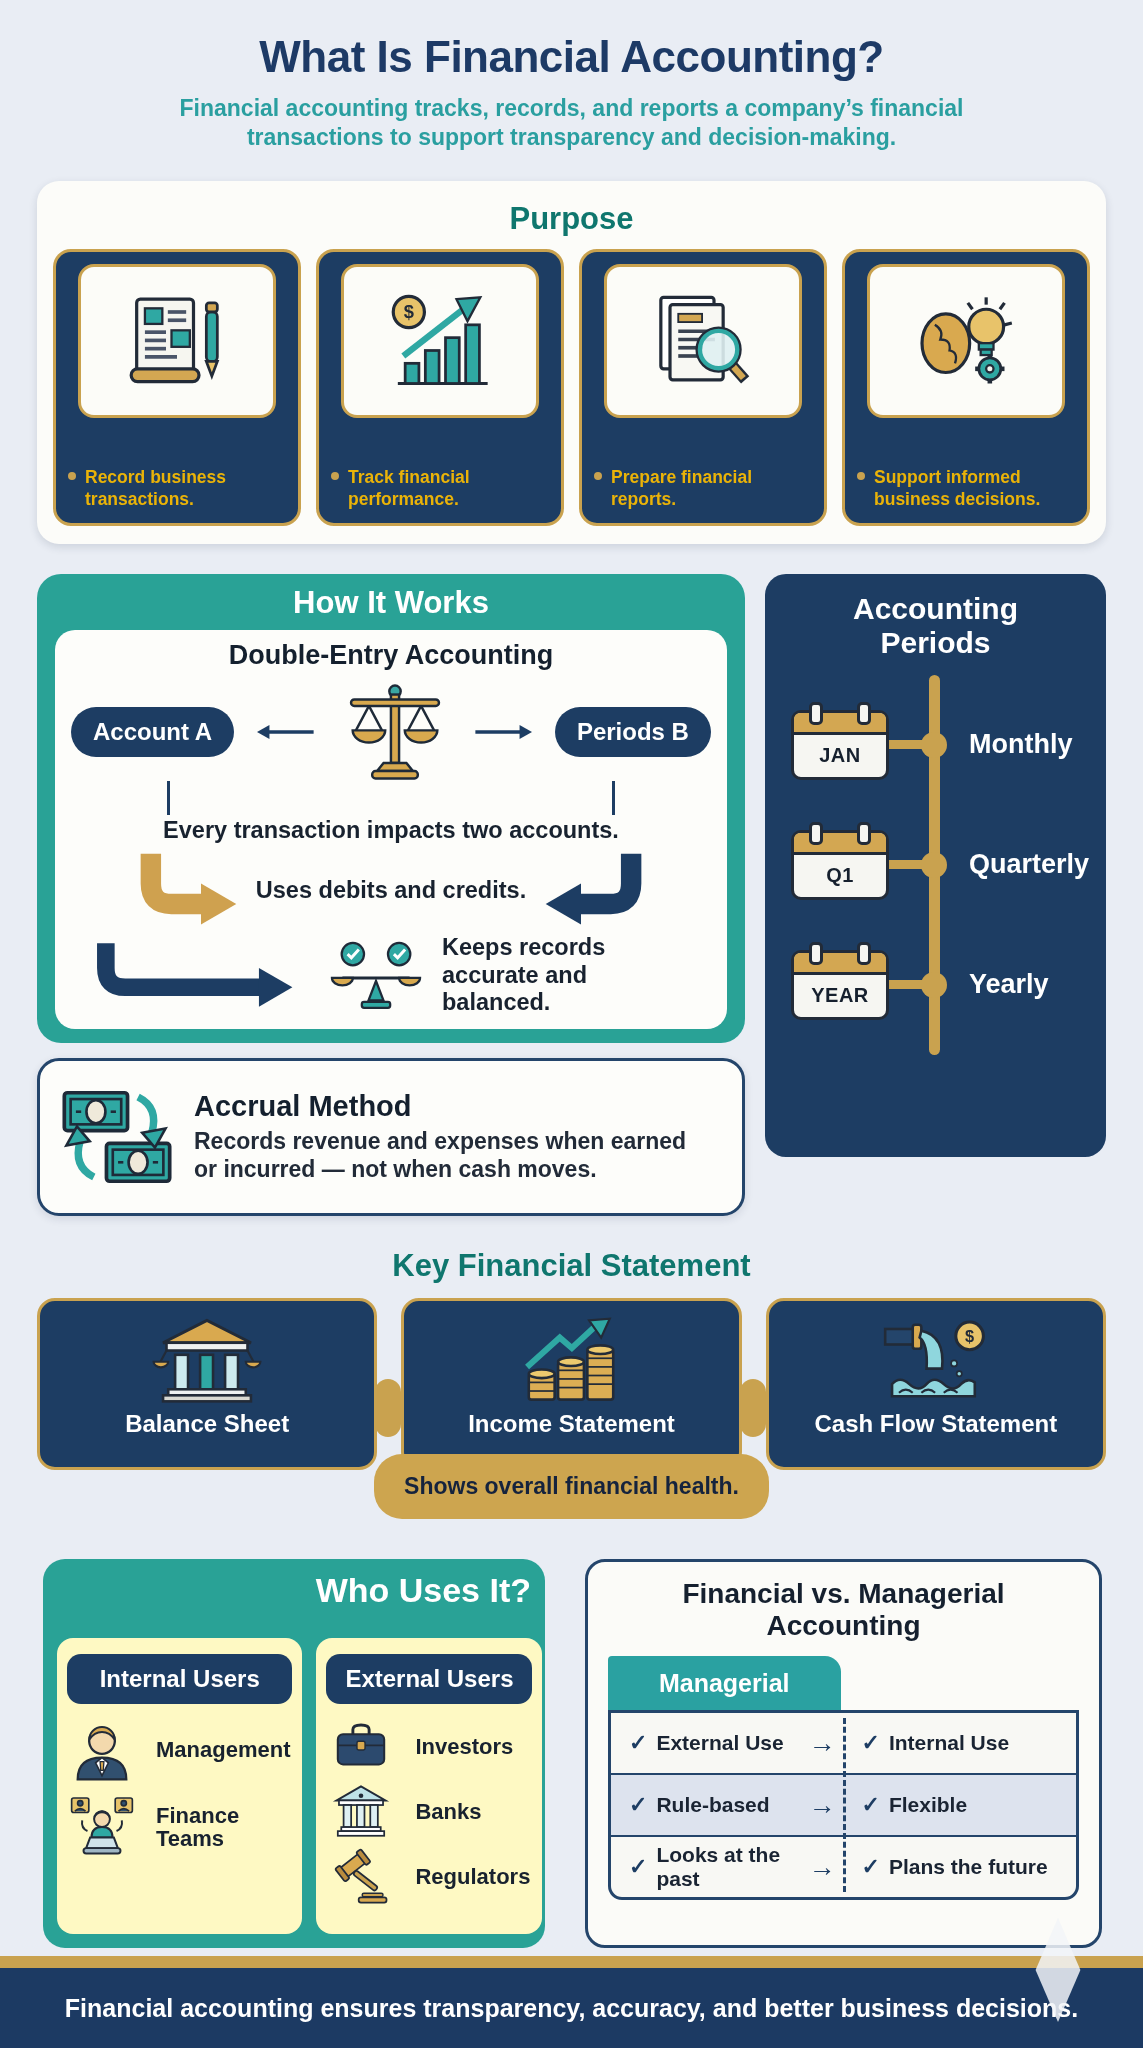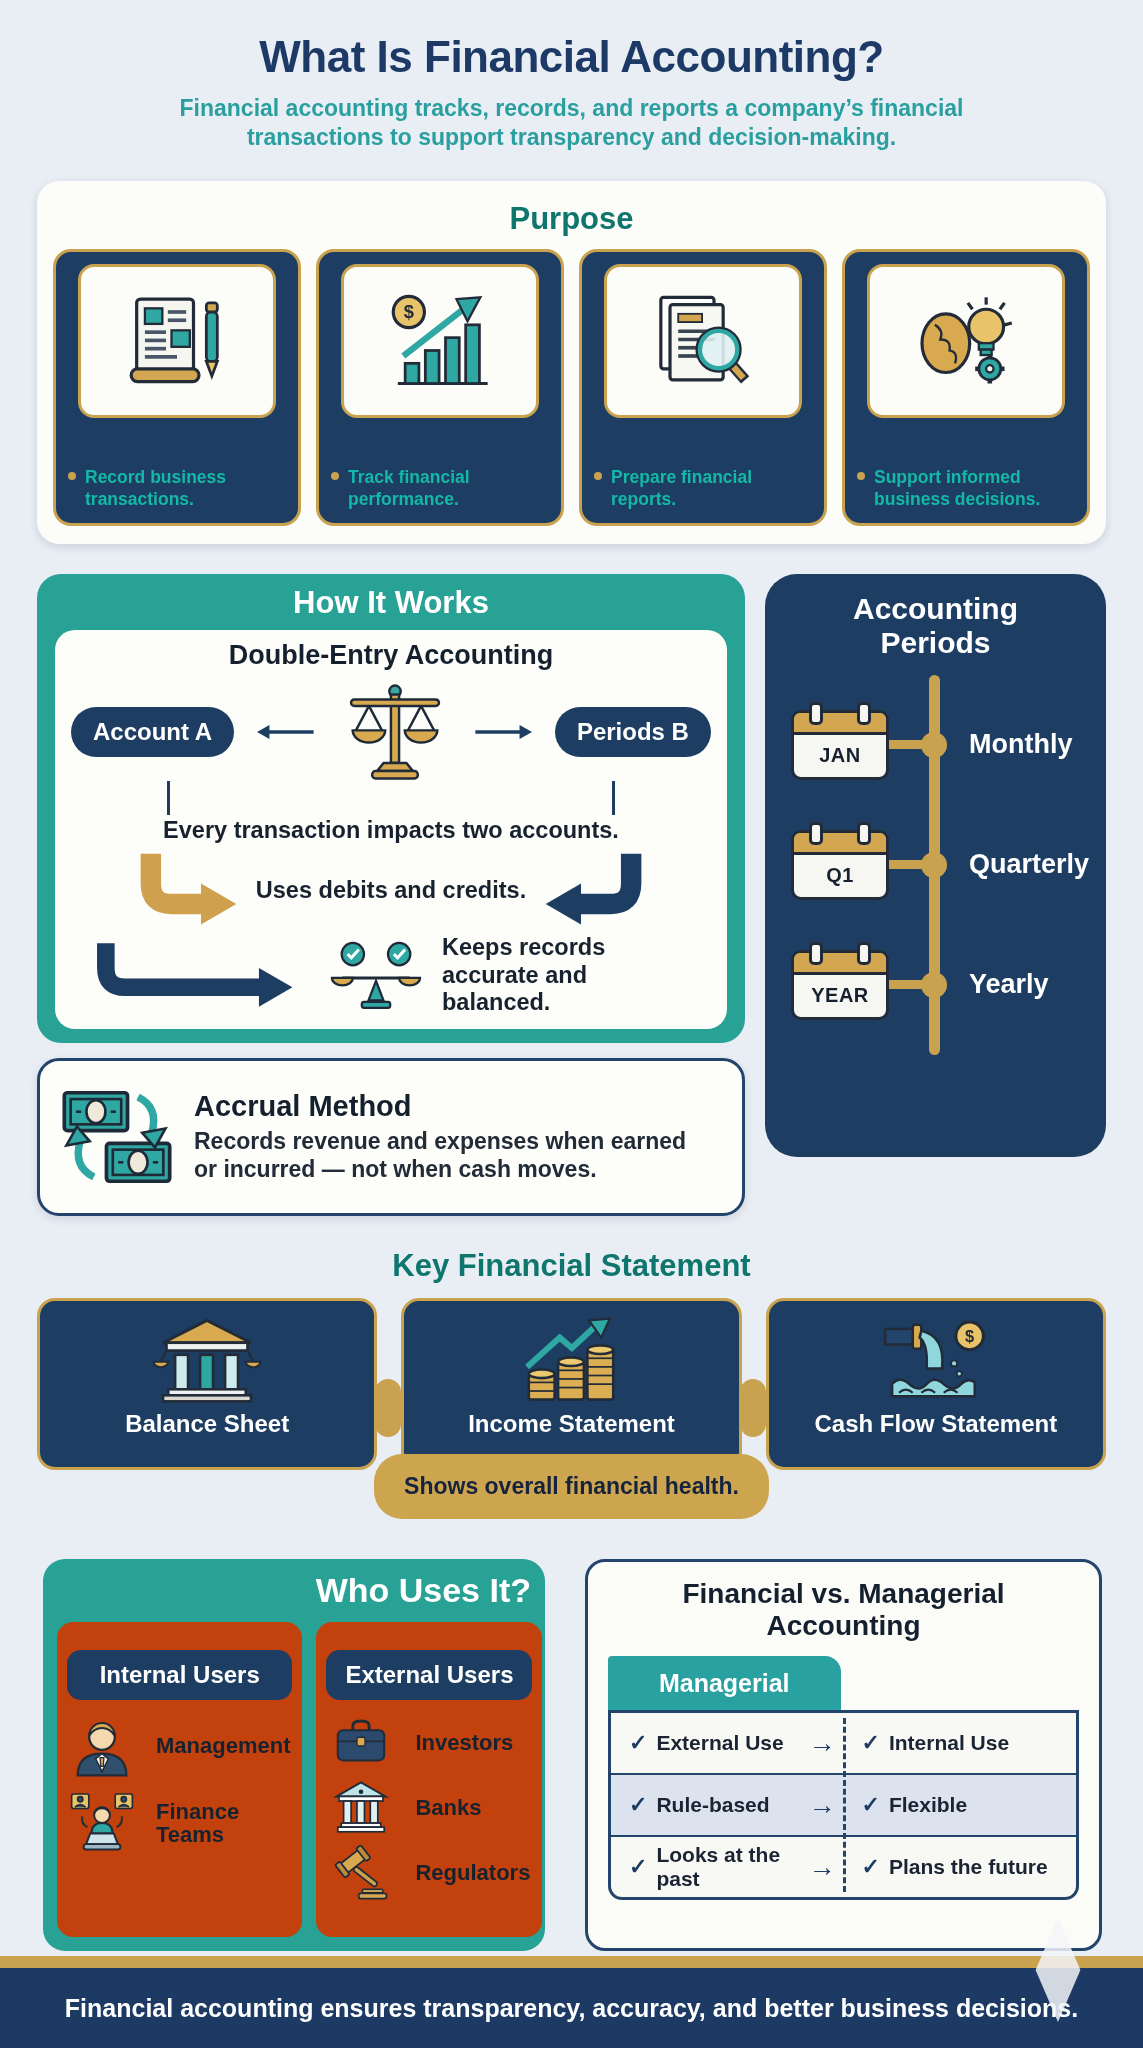--- a/index.html
+++ b/index.html
@@ -10,21 +10,21 @@
   .subtitle{margin:12px auto 0;width:900px;text-align:center;font-size:23px;font-weight:700;color:#2a9fa0;line-height:1.24;}
   
   .whitecard{background:#fcfcf9;border-radius:22px;box-shadow:0 3px 8px rgba(30,40,70,.14);}
   .sec-h{text-align:center;font-size:31px;font-weight:800;color:#0f766e;margin:8px;}
   
   .purpose{margin:30px 37px 0;padding:12px 16px 18px;}
   .purpose-grid{display:grid;grid-template-columns:repeat(4,1fr);gap:15px;margin-top:12px;}
   .p-card{background:#1d3d63;border:3px solid #c9a24f;border-radius:18px;padding:10px 10px 12px;}
   .icon-tile{background:#fcfcf8;border:3px solid #c9a24f;border-radius:16px;height:148px;margin:2px 12px 12px;
              display:flex;align-items:center;justify-content:center;}
-  .p-text{display:flex;gap:9px;color:#14b8a6;font-size:17.5px;font-weight:700;line-height:1.28;padding:0 2px;margin-top:48px;}
+  .p-text{display:flex;gap:9px;color:#eab308;font-size:17.5px;font-weight:700;line-height:1.28;padding:0 2px;margin-top:48px;}
   .bullet{width:8px;height:8px;border-radius:50%;background:#c9a24f;flex:none;margin-top:6px;}
   
   .mid{display:grid;grid-template-columns:708px 341px;gap:20px;margin:30px 37px 0;align-items:start;}
   .hiw{background:#29a296;border-radius:24px;padding:0 0 14px;}
   .hiw-h{color:#fff;font-size:31px;font-weight:800;text-align:center;padding:11px 0 9px;}
   .hiw-card{background:#fdfdfa;border-radius:20px;margin:0 18px;padding:10px 16px 12px;}
   .dea-h{font-size:27px;font-weight:800;color:#14202e;text-align:center;margin:0 0 6px;}
   .dgm{display:flex;align-items:center;justify-content:space-between;}
   .pill{background:#1d3d63;color:#fff;font-size:24px;font-weight:800;padding:11px 22px;border-radius:30px;white-space:nowrap;}
   .stems{position:relative;height:30px;}
@@ -33,21 +33,21 @@
   .step1{text-align:center;font-size:23.5px;font-weight:800;color:#18222f;margin-top:0;}
   .step2{display:flex;align-items:center;justify-content:center;gap:12px;margin-top:8px;}
   .steptxt{font-size:23.5px;font-weight:800;color:#18222f;}
   .step3{display:flex;align-items:center;justify-content:center;gap:10px;margin-top:4px;}
   .step3 .steptxt{max-width:250px;line-height:1.18;}
   .accrual{display:flex;gap:18px;align-items:center;background:#fdfdfa;border:3.5px solid #24456b;border-radius:22px;
            margin-top:15px;padding:12px 18px;height:158px;box-sizing:border-box;box-shadow:0 3px 8px rgba(30,40,70,.12);}
   .acc-title{font-size:29px;font-weight:800;color:#14202e;margin:0 0 4px;}
   .acc-text{font-size:23px;font-weight:700;color:#222b38;line-height:1.22;max-width:520px;}
   
-  .periods{background:#1d3d63;border-radius:32px;height:583px;padding:14px 12px;box-sizing:border-box;}
+  .periods{background:#1d3d63;border-radius:21px;height:583px;padding:14px 12px;box-sizing:border-box;}
   .per-h{color:#fff;font-size:30px;font-weight:800;text-align:center;line-height:1.15;width:240px;margin:4px auto 0;}
   .timeline{position:relative;height:396px;margin-top:6px;}
   .tl-line{position:absolute;left:152px;top:8px;height:380px;width:11px;border-radius:6px;background:#c9a24f;}
   .tl-row{position:absolute;left:6px;right:2px;display:flex;align-items:center;height:100px;}
   .cal{width:92px;flex:none;background:#f6f6f2;border:3.5px solid #222b38;border-radius:10px;position:relative;margin-left:8px;}
   .cal-top{height:19px;background:#d3a752;border-bottom:3px solid #222b38;border-radius:6px 6px 0 0;}
   .ring{position:absolute;top:-11px;width:8px;height:17px;background:#f6f6f2;border:3px solid #222b38;border-radius:5px;}
   .ring.a{left:15px}.ring.b{right:15px}
   .cal-label{height:42px;display:flex;align-items:center;justify-content:center;font-size:20px;font-weight:800;color:#16202e;letter-spacing:.5px;}
   .tl-conn{width:34px;height:9px;background:#c9a24f;}
@@ -63,21 +63,21 @@
   .s-label{color:#fff;font-size:24px;font-weight:800;text-align:center;line-height:1.12;margin-top:2px;}
   .oval{position:absolute;top:50%;transform:translateY(-50%);width:26px;height:58px;background:#c9a24f;border-radius:14px;z-index:2;}
   .oval.o1{left:338px}.oval.o2{left:703px}
   .gold-pill{position:relative;z-index:3;width:max-content;margin:-16px auto 0;background:#cda54f;color:#15233d;
              font-size:23px;font-weight:800;padding:19px 30px;border-radius:28px;}
   
   .bottom{display:grid;grid-template-columns:502px 517px;gap:40px;margin:40px 41px 0 43px;align-items:stretch;}
   .who{background:#29a296;border-radius:22px;padding:12px 14px 14px;box-sizing:border-box;}
   .who-h{color:#fff;font-size:34px;font-weight:800;text-align:right;margin:0 0 12px;}
   .who-grid{display:grid;grid-template-columns:1fr 1fr;gap:14px;}
-  .u-card{background:#c2410c;border-radius:16px;padding:28px 10px;min-height:296px;box-sizing:border-box;}
+  .u-card{background:#fef9c3;border-radius:16px;padding:16px 10px;min-height:296px;box-sizing:border-box;margin-top:16px;}
   .u-pill{background:#1d3d63;color:#fff;border-radius:14px;height:50px;display:flex;align-items:center;justify-content:center;
           font-size:24px;font-weight:800;margin-bottom:14px;}
   .u-row{display:flex;align-items:center;gap:21px;margin:12px 2px;}
   .u-row.tight{margin:7px 2px;}
   .u-ic{flex:none;width:66px;display:flex;justify-content:center;}
   .u-label{font-size:22px;font-weight:800;color:#18222f;line-height:1.05;}
   .fvm{background:#fbfbf8;border:3.5px solid #24456b;border-radius:20px;padding:14px 20px 20px;box-sizing:border-box;}
   .fvm-h{font-size:28px;font-weight:800;color:#15202f;text-align:center;line-height:1.15;margin:2px 0 0;}
   .fvm-heads{display:grid;grid-template-columns:1fr 1fr;gap:6px;margin-top:14px;}
   .fh{height:54px;display:flex;align-items:center;justify-content:center;color:#fff;font-size:25px;font-weight:800;}

